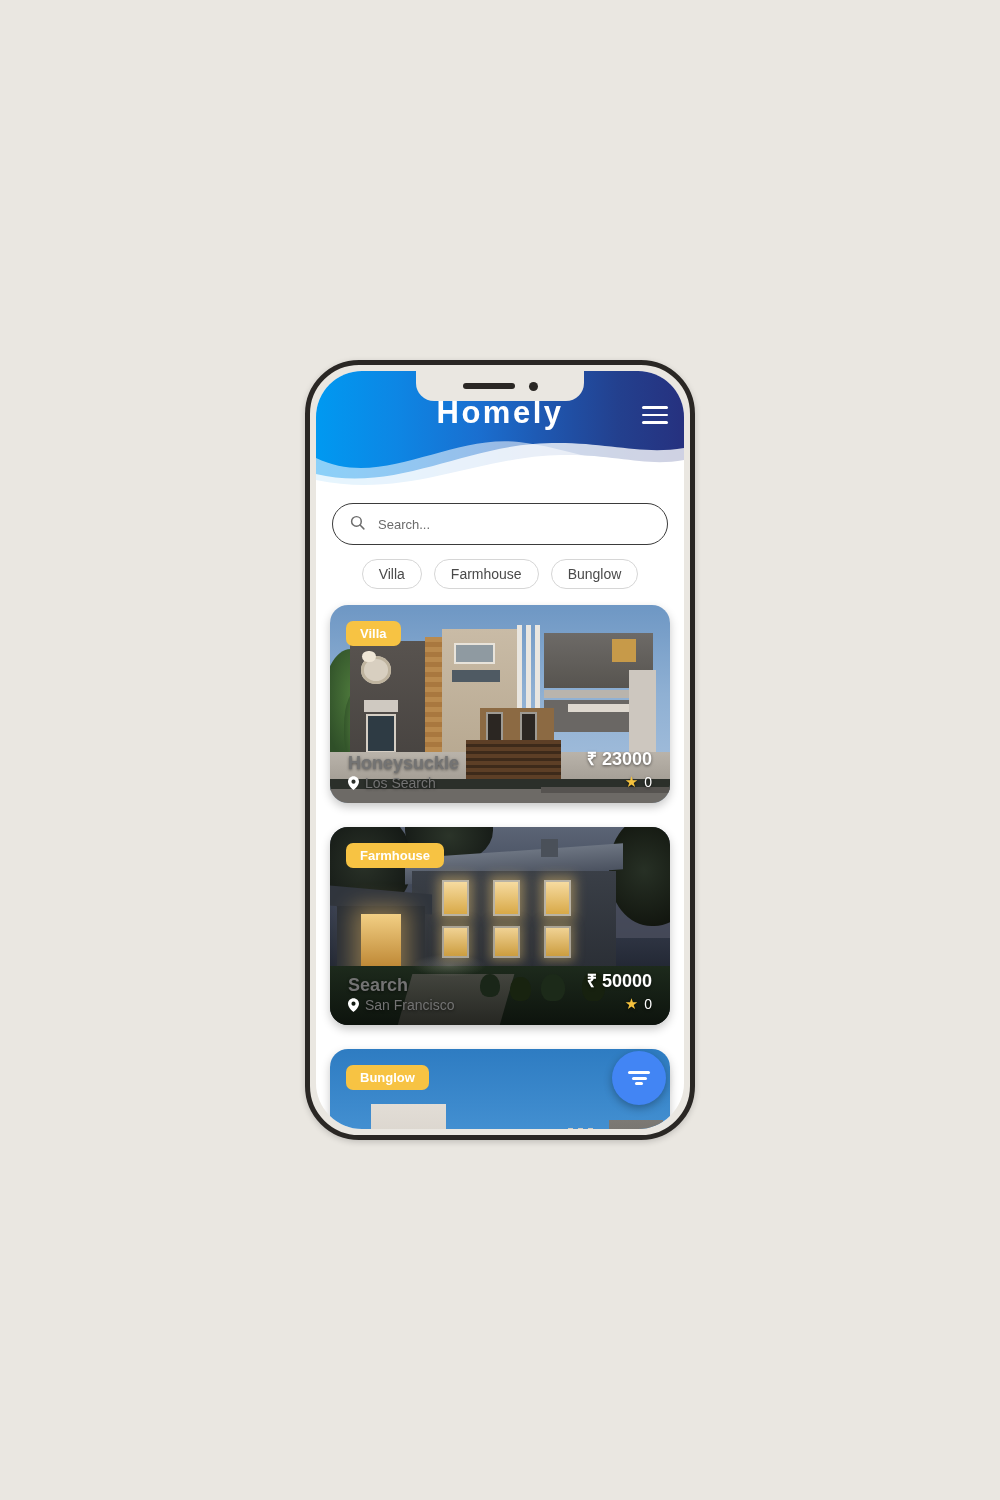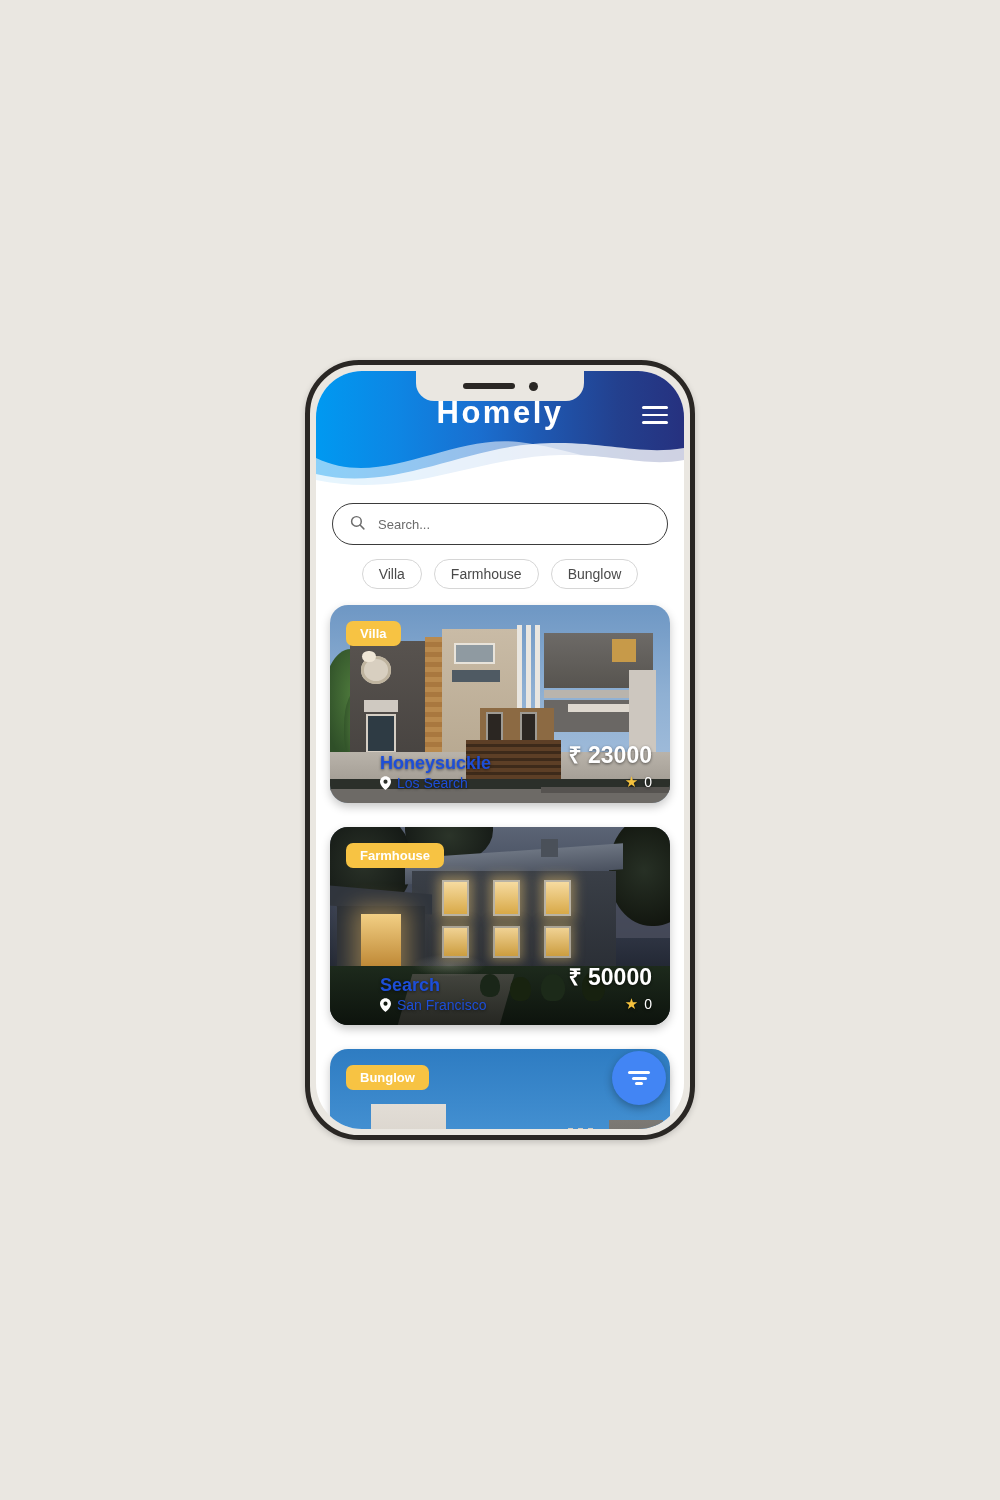--- a/index.html
+++ b/index.html
@@ -137,25 +137,25 @@
     padding: 5px 14px;
     border-radius: 7px;
     z-index: 6;
   }
   .card-info {
     position: absolute; left: 0; right: 0; bottom: 0;
     padding: 0 18px 12px;
     display: flex; align-items: flex-end; justify-content: space-between;
     z-index: 6;
   }
-  .info-left { color: #1d4ed8; margin-left: 32px; }
+  .info-left { color: #737373; }
   .prop-name { font-size: 18px; font-weight: 700; line-height: 1.35; text-shadow: 0 1px 3px rgba(0,0,0,.55); }
   .prop-loc  { font-size: 14px; display: flex; align-items: center; gap: 6px; text-shadow: 0 1px 3px rgba(0,0,0,.55); }
   .info-right { color: #fff; text-align: right; }
-  .prop-price { font-size: 23px; font-weight: 700; text-shadow: 0 1px 3px rgba(0,0,0,.55); }
+  .prop-price { font-size: 18px; font-weight: 700; text-shadow: 0 1px 3px rgba(0,0,0,.55); }
   .prop-rate {
     font-size: 14px; display: flex; align-items: center; gap: 6px;
     justify-content: flex-end; margin-top: 3px;
     text-shadow: 0 1px 3px rgba(0,0,0,.55);
   }
   .star { color: #f5c23e; font-size: 15px; }
 
   
   .fab {
     position: absolute;

